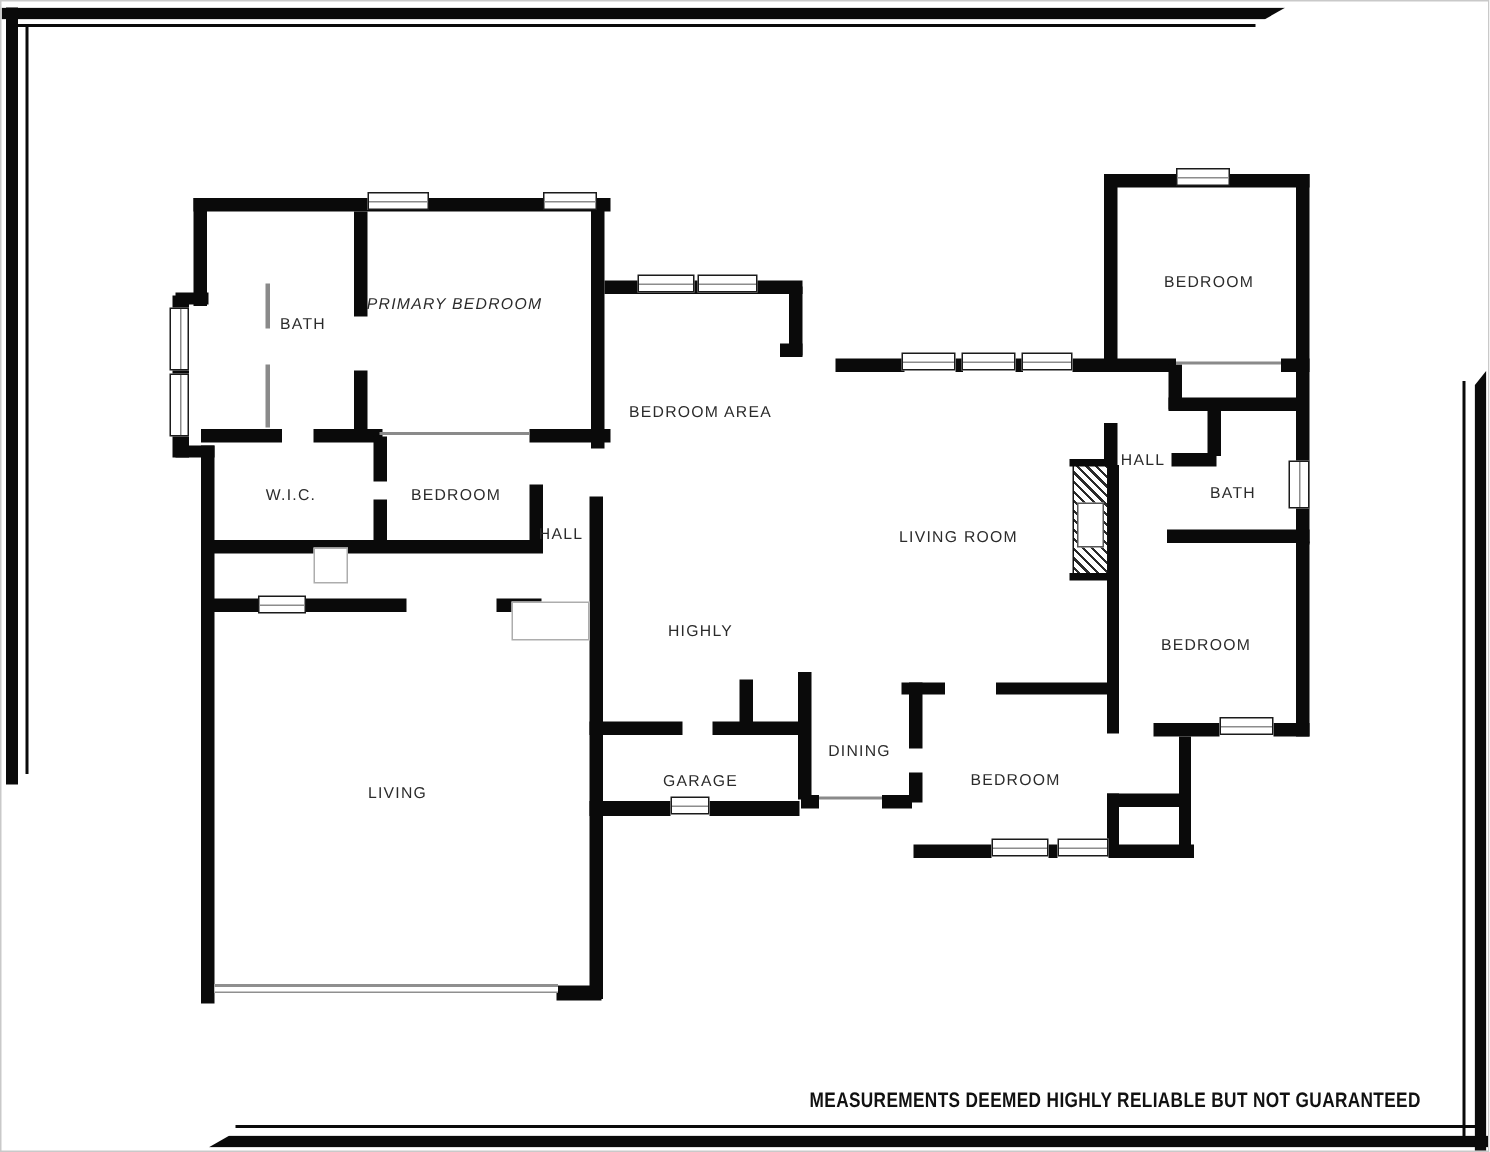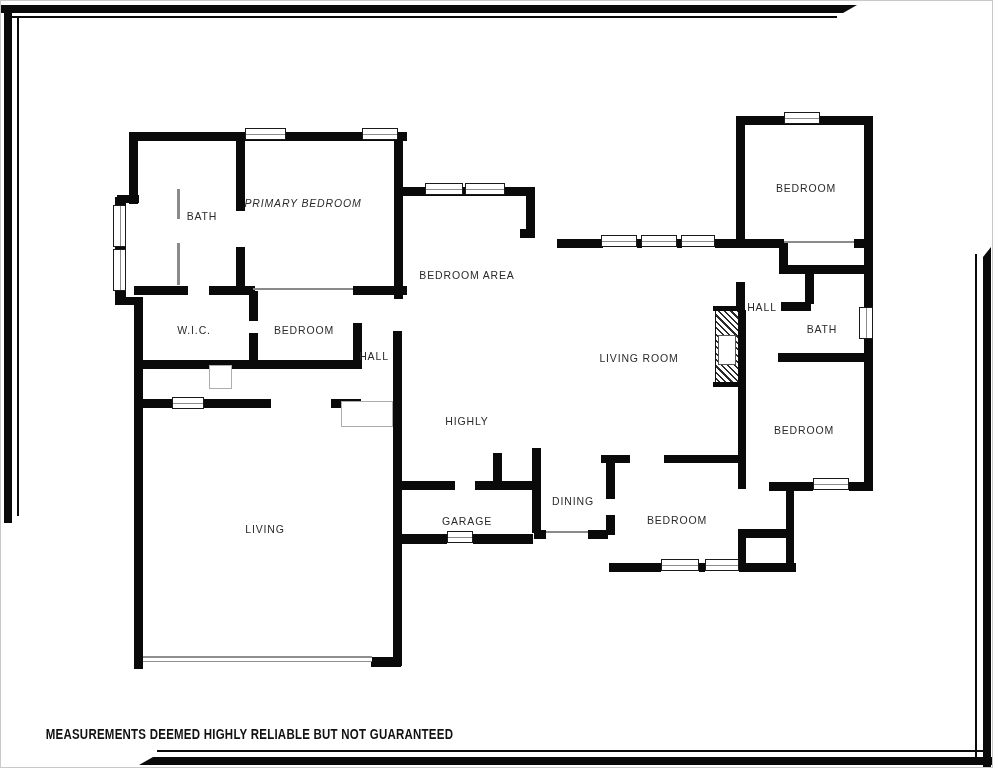--- a/index.html
+++ b/index.html
@@ -34,21 +34,21 @@
   .win-v::after{content:"";position:absolute;top:0;bottom:0;left:50%;width:1px;background:#8c8c8c;}
   .step{position:absolute;background:#fff;border:1px solid #adadad;box-sizing:border-box;}
   .gdoor{position:absolute;background:#fff;border-top:2px solid #8f8f8f;
          border-bottom:1px solid #8f8f8f;box-sizing:border-box;}
   .hatch{position:absolute;background:repeating-linear-gradient(45deg,#ffffff 0 3px,#2a2a2a 3px 4.5px);
          border:1px solid #111;box-sizing:border-box;}
   .firebox{position:absolute;background:#fff;border:1px solid #555;box-sizing:border-box;}
   .room-label{position:absolute;transform:translate(-50%,-50%);
       font-size:10.5px;color:#2b2b2b;letter-spacing:.08em;white-space:nowrap;}
   
-  .footer{position:absolute;left:0;right:0;top:724px;text-align:left;}
+  .footer{position:absolute;left:0;right:0;top:724px;text-align:right;}
   .footer span{display:inline-block;transform:scaleX(.82);transform-origin:center;
       font-weight:700;font-size:14px;letter-spacing:.3px;color:#111;}
 </style>
 </head>
 <body>
 
 <div class="canvas">
 
   <div class="deco deco-top-thick"></div>
   <div class="deco deco-top-thin"></div>

